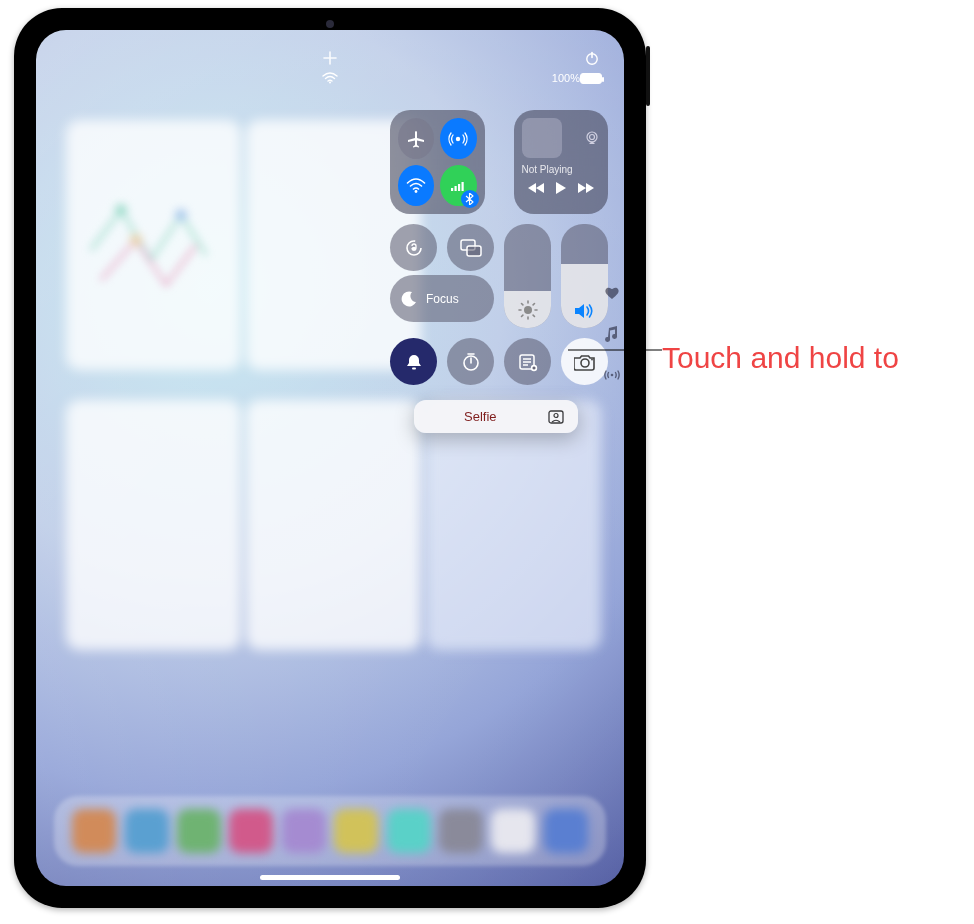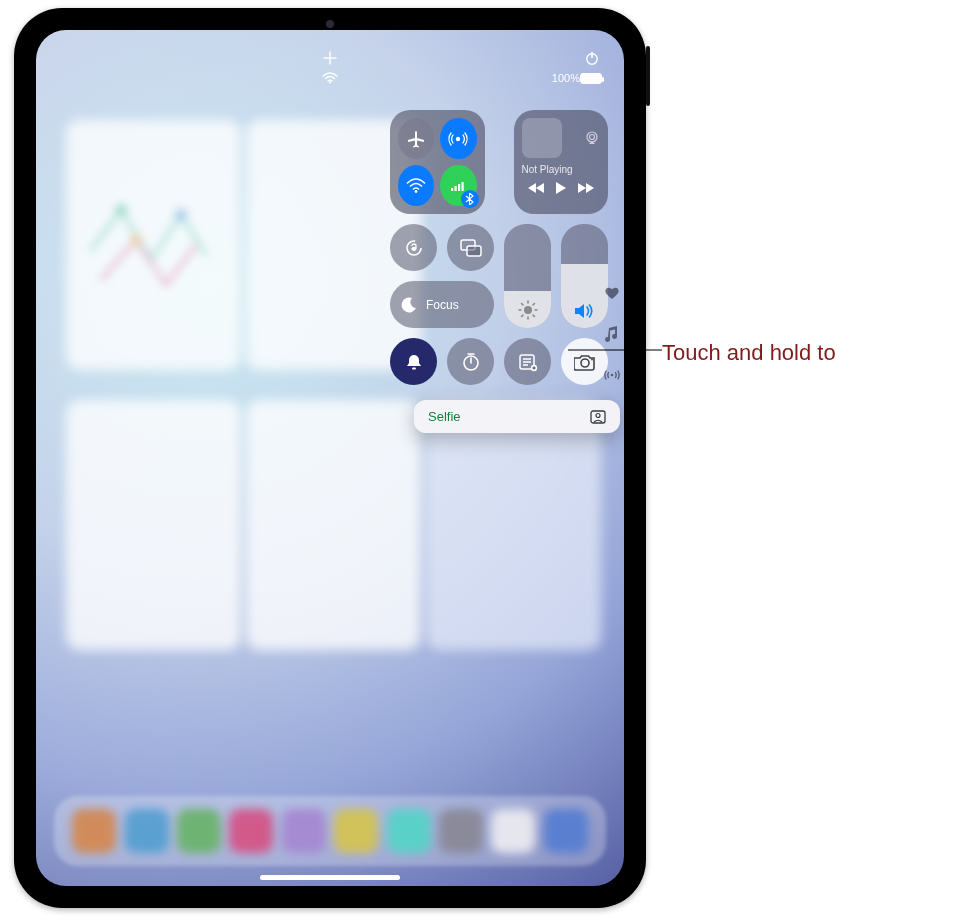--- a/index.html
+++ b/index.html
@@ -182,43 +182,44 @@
   .side-icons{
     position:absolute; right:4px; top:256px;
     display:flex; flex-direction:column; gap:26px;
     color: rgba(20,20,40,.55);
   }
 
   
   .popup{
     position:absolute;
     left:378px; top:370px;
-    width:206px;
+    width:164px;
     background: rgba(245,245,248,.96);
     border-radius:12px;
     overflow:hidden;
     box-shadow: 0 6px 20px rgba(0,0,0,.25);
     font-size:13px;
-    color:#15803d;
+    color:#7f1d1d;
+    padding-left:36px;
   }
   .popup-item{
     display:flex; align-items:center; justify-content:space-between;
     padding:9px 14px;
     border-bottom:1px solid rgba(0,0,0,.08);
   }
   .popup-item:last-child{ border-bottom:none;}
   .popup-item svg{ color:#3a3a3c; }
 
   
   .callout{
     position:absolute;
     left:662px; top:338px;
-    font-size:22px;
+    font-size:30px;
     line-height:1.35;
-    color:#7f1d1d;
+    color:#ef4444;
     width:290px;
   }
   .callout-line{
     position:absolute;
     left:568px; top:342px;
     width:94px; height:16px;
     overflow:visible;
   }
 
   svg{ display:block; }
@@ -333,21 +334,21 @@
             <span>
                 <svg width="18" height="12" viewBox="0 0 18 12">
                   <path d="M1 1 L9 6 L1 11 Z M9 1 L17 6 L9 11 Z" fill="#fff"></path>
                 </svg>
               </span>
           </div>
         </div>
       </div>
 
       <div class="cc-row">
-        <div style="display:flex;flex-direction:column;gap:10px">
+        <div style="display:flex;flex-direction:column;gap:4px">
           <div style="display:flex;gap:10px">
             <div class="small-tile">
               <svg width="22" height="22" viewBox="0 0 22 22">
                   <circle cx="11" cy="11" r="7" stroke="#fff" stroke-width="1.6" fill="none" stroke-dasharray="34 10"></circle>
                   <path d="M11 11 m-2 0 a2 2 0 1 0 4 0 v-2 a2 2 0 0 0 -4 0" stroke="#fff" stroke-width="1.3" fill="none"></path>
                   <rect x="9" y="10" width="4" height="3.5" rx="1" fill="#fff"></rect>
                 </svg>
             </div>
             <div class="small-tile">
               <svg width="22" height="18" viewBox="0 0 22 18">

